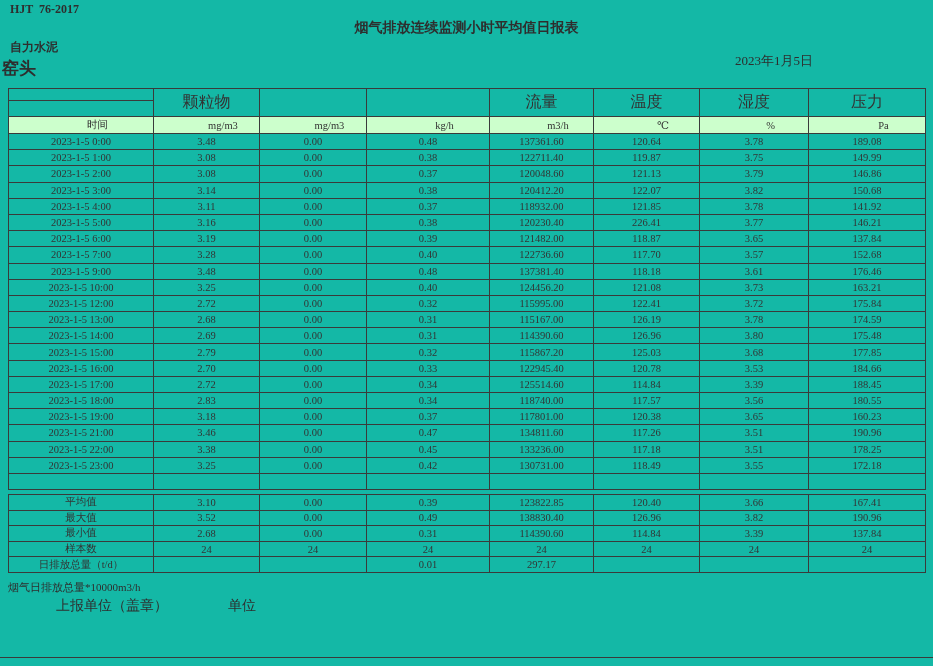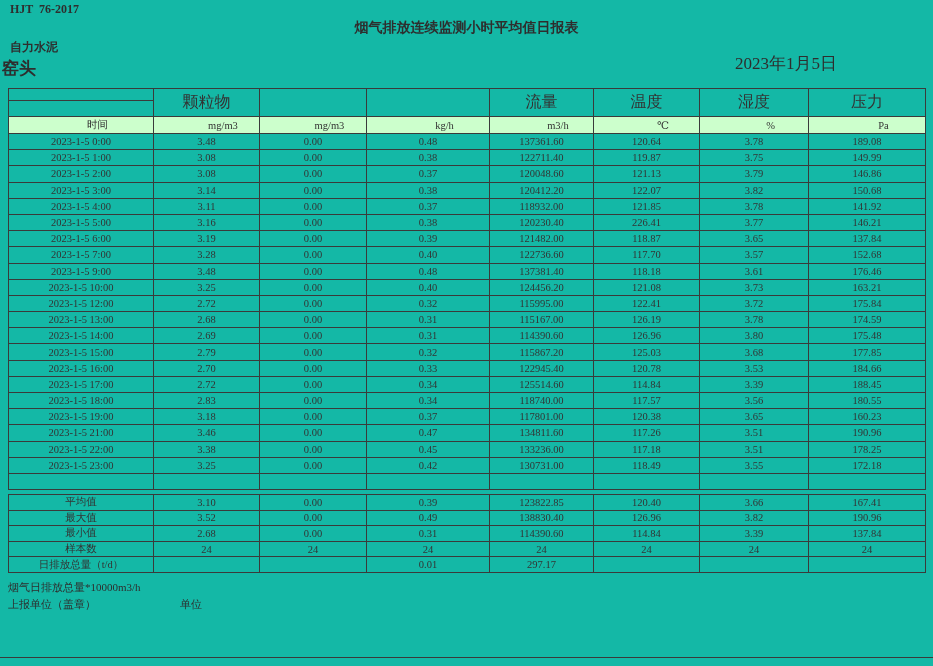--- a/index.html
+++ b/index.html
@@ -8,41 +8,41 @@
     width:933px; height:666px;
     font-family:"Liberation Serif","DejaVu Serif",serif;
     color:#2e2e2e;
   }
   .page { position:relative; width:933px; height:666px; overflow:hidden; background:#14b8a6; }
 
   .doc-code { position:absolute; top:2px; left:10px; font-weight:bold; font-size:12px; white-space:pre; }
   .title    { position:absolute; top:19px; left:0; right:0; text-align:center; font-weight:bold; font-size:14px; }
   .company  { position:absolute; top:39px; left:10px; font-weight:bold; font-size:12px; }
   .station  { position:absolute; top:57px; left:2px; font-weight:bold; font-size:17px; }
-  .date     { position:absolute; top:52px; left:735px; font-size:17px; }
+  .date     { position:absolute; top:52px; left:735px; font-size:13px; }
 
   .content { position:absolute; top:88px; left:8px; width:917px; }
 
   table { border-collapse:collapse; table-layout:fixed; width:917px; font-size:10.5px; color:#333; }
   td {
     border:1px solid #3a3a3a; text-align:center; vertical-align:middle;
     overflow:hidden; white-space:nowrap; padding:0;
   }
   .group-row td { height:28px; font-size:16px; }
   .split-cell  { vertical-align:top; }
   .split-top   { height:12px; border-bottom:1px solid #3a3a3a; }
   .split-bottom{ height:12px; }
   .unit-row td { height:17px; background:#ccffcc;padding-left:33px; }
   .data-row td { height:16.2px; }
   .blank-row td{ height:16px; }
   .gap { height:4px; }
   .summary-table td { height:15.6px; }
 
   .note { margin-top:7px; font-size:11px; }
-  .sign-line { margin-top:2px; font-size:11px; position:relative; height:15px; }
+  .sign-line { margin-top:2px; font-size:14px; position:relative; height:15px;margin-left:48px; }
   .unit-label { position:absolute; left:172px; top:0; }
   .bottom-rule { position:absolute; top:657px; left:0; width:933px; border-top:1px solid #3a3a3a; }
 </style>
 </head>
 <body>
 
 <div class="page">
 
   <div class="doc-code">HJT  76-2017</div>
   <div class="title">烟气排放连续监测小时平均值日报表</div>

